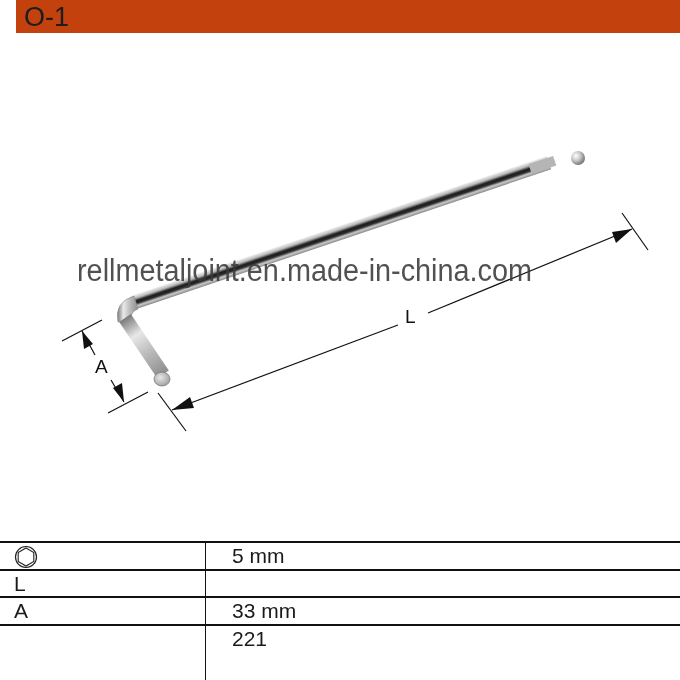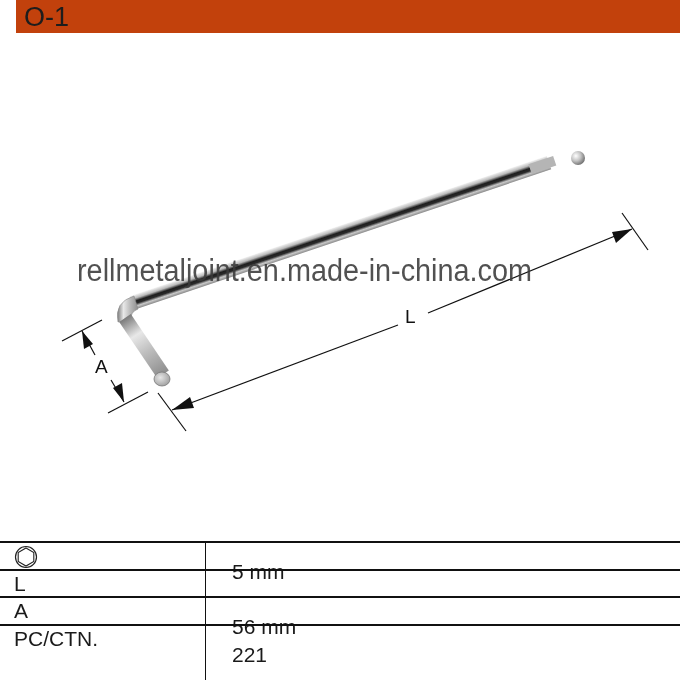--- a/index.html
+++ b/index.html
@@ -12,21 +12,21 @@
     .drawing { position: absolute; left: 0; top: 33px; width: 680px; height: 505px; }
     .watermark { position: absolute; left: 77px; top: 253px; font-size: 31px;
                  color: #3a3a3a; opacity: 0.88; letter-spacing: 0px; white-space: nowrap;
                  transform: scaleX(0.93); transform-origin: left center; }
     .dim-label { position: absolute; font-size: 19px; color: #111; line-height: 20px; }
     .spec-table { position: absolute; left: 0; top: 541px; width: 680px; }
     .spec-row { position: relative; height: 27.5px; border-top: 2px solid #111;
                 box-sizing: border-box; }
     .spec-cell-label { position: absolute; left: 14px; top: 0; height: 100%;
                        font-size: 21px; line-height: 25px; color: #1a1a1a; }
-    .spec-cell-value { position: absolute; left: 232px; top: 16px; height: 100%;
+    .spec-cell-value { position: absolute; left: 232px; top: 0; height: 100%;
                        font-size: 21px; line-height: 25px; color: #1a1a1a; }
     .divider { position: absolute; left: 205px; top: 541px; width: 1px; height: 139px;
                background: #111; }
     .hex-icon { position: absolute; left: 14px; top: 2px; width: 24px; height: 24px; }
   </style>
 </head>
 <body>
 
 <div class="header">
   <div class="header-title">O-1</div>
@@ -104,20 +104,19 @@
       <polygon points="12,3 19.8,7.5 19.8,16.5 12,21 4.2,16.5 4.2,7.5" fill="none" stroke="#222" stroke-width="1.1"></polygon>
     </svg>
     <span class="spec-cell-label"></span>
     <span class="spec-cell-value">5 mm</span>
   </div>
   <div class="spec-row">
     <span class="spec-cell-label">L</span>
   </div>
   <div class="spec-row">
     <span class="spec-cell-label">A</span>
-    <span class="spec-cell-value">56 mm</span>
+    <span class="spec-cell-value">33 mm</span>
   </div>
   <div class="spec-row">
-    <span class="spec-cell-label">PC/CTN.</span>
     <span class="spec-cell-value">221</span>
   </div>
 </div>
 <div class="divider"></div>
 
 </body></html>

